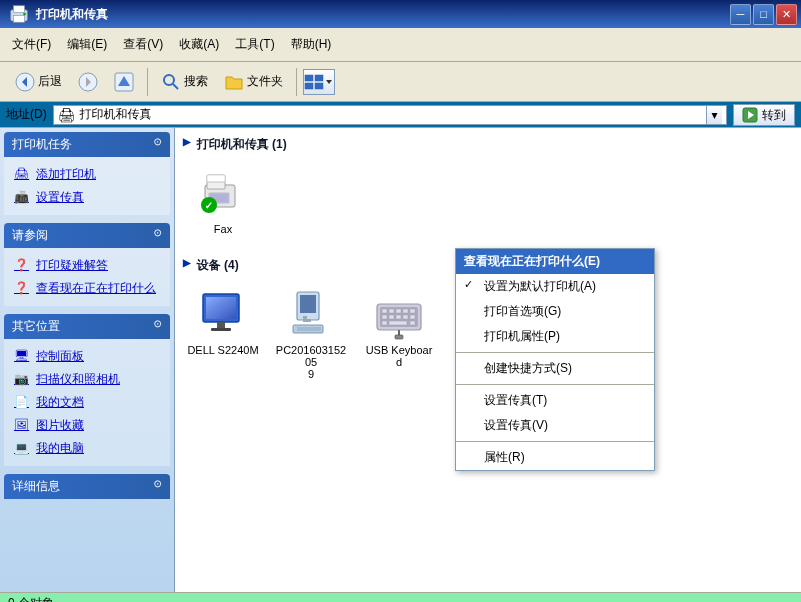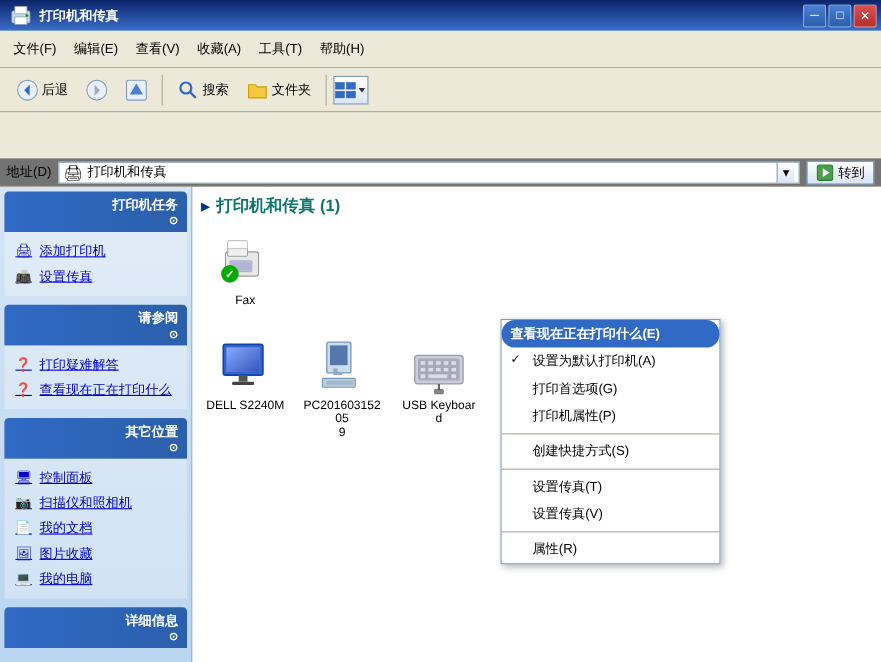--- a/index.html
+++ b/index.html
@@ -105,28 +105,27 @@
       display: flex;
       align-items: center;
       justify-content: center;
       border: 1px solid #7f9db9;
       background: linear-gradient(to bottom, #fefefe, #dce4f5);
       cursor: pointer;
     }
 
     
     .address-bar {
-      background: #737373;
+      background: #0369a1;
       height: 26px;
       display: flex;
       align-items: center;
       padding: 2px 6px;
       border-bottom: 1px solid #ACA899;
       gap: 6px;
-      margin-top: 42px;
     }
     .addr-label {
       font-size: 12px;
       color: #000;
       white-space: nowrap;
     }
     .addr-input-wrap {
       flex: 1;
       display: flex;
       align-items: center;
@@ -174,28 +173,27 @@
       overflow-y: auto;
       padding: 4px;
     }
     .sidebar-section {
       margin-bottom: 8px;
     }
     .sidebar-header {
       background: linear-gradient(to right, #316AC5, #2a5faa);
       color: white;
       font-size: 12px;
-      font-weight: bold;
+      font-weight: normal;
       padding: 4px 8px;
       display: flex;
       justify-content: space-between;
-      align-items: flex-end;
+      align-items: flex-start;
       border-radius: 4px 4px 0 0;
       cursor: pointer;
-      flex-direction: column;
     }
     .sidebar-header .expand-icon {
       font-size: 10px;
     }
     .sidebar-content {
       background: rgba(255,255,255,0.3);
       padding: 6px 4px;
     }
     .sidebar-link {
       display: flex;
@@ -215,26 +213,26 @@
 
     
     .content-area {
       flex: 1;
       background: white;
       overflow: auto;
       position: relative;
       padding: 8px;
     }
     .section-title {
-      font-size: 15px;
+      font-size: 12px;
       font-weight: bold;
-      color: #0f766e;
+      color: #0f172a;
       margin-bottom: 8px;
       display: flex;
-      align-items: center;
+      align-items: flex-start;
       gap: 6px;
     }
     .section-title::before {
       content: '▶';
       font-size: 10px;
       color: #003399;
     }
     .items-grid {
       display: flex;
       flex-wrap: wrap;
@@ -275,21 +273,20 @@
       box-shadow: 2px 2px 6px rgba(0,0,0,0.3);
       z-index: 100;
       min-width: 200px;
     }
     .ctx-item {
       padding: 4px 20px 4px 28px;
       font-size: 12px;
       cursor: pointer;
       position: relative;
       white-space: nowrap;
-      border-radius: 12px;
     }
     .ctx-item.header-item {
       background: #316AC5;
       color: white;
       font-weight: bold;
       padding: 4px 20px 4px 8px;
     }
     .ctx-item.checked::before {
       content: '✓';
       position: absolute;
@@ -515,20 +512,23 @@
             <rect x="13" y="27" width="18" height="8" fill="#99b" opacity="0.5"></rect>
 
             <circle cx="12" cy="38" r="8" fill="#00aa00"></circle>
             <text x="12" y="42" text-anchor="middle" fill="white" font-size="10" font-weight="bold">✓</text>
           </svg>
         </div>
         <span class="item-label">Fax</span>
       </div>
     </div>
 
+    <div class="section-title">
+      <span>设备 (4)</span>
+    </div>
     <div class="items-grid">
 
       <div class="item-box">
         <div class="item-icon">
           <svg width="52" height="52" viewBox="0 0 52 52">
             <rect x="6" y="6" width="36" height="28" rx="2" fill="#3366cc" stroke="#1144aa" stroke-width="1.5"></rect>
             <rect x="9" y="9" width="30" height="22" fill="#6699ee"></rect>
             <rect x="9" y="9" width="30" height="22" fill="url(#screenGrad)"></rect>
             <defs>
               <linearGradient id="screenGrad" x1="0" y1="0" x2="1" y2="1">

